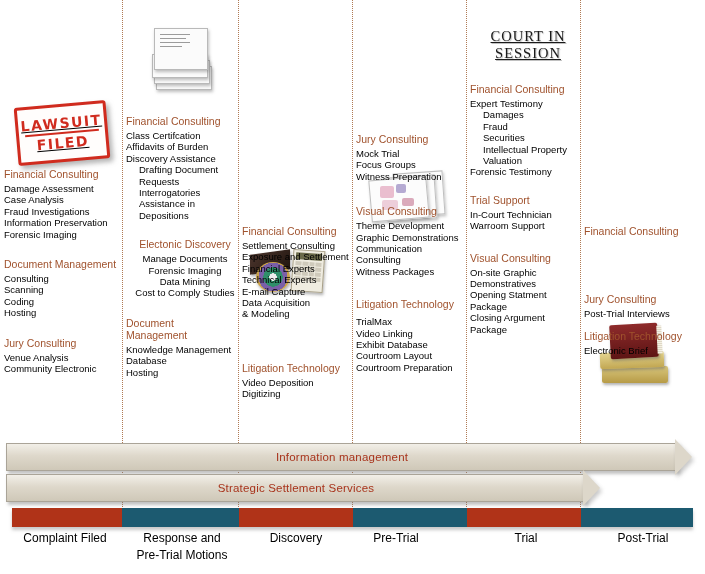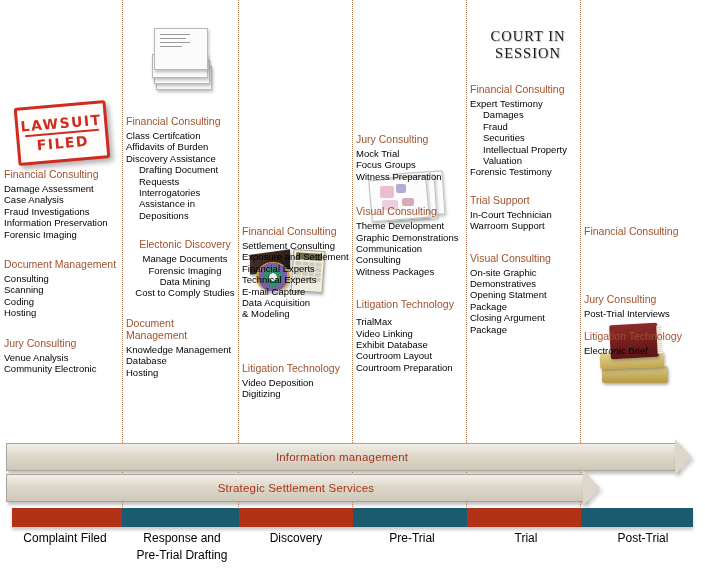--- a/index.html
+++ b/index.html
@@ -44,21 +44,21 @@
   }
   .grp-items {
     color: #000000;
     font-size: 9.5px;
     line-height: 11.4px;
     white-space: pre-line;
   }
   .grp-items.indent { padding-left: 13px; }
 
   
-  .gfx { position: absolute; }
+  .gfx { position: absolute; text-decoration: underline; }
 
   
   .stamp {
     width: 86px;
     height: 52px;
     border: 3px solid #d02b1e;
     border-radius: 3px;
     transform: rotate(-5deg);
     box-shadow: 3px 4px 5px rgba(120,120,120,0.55);
     background: #fffdfc;
@@ -436,20 +436,20 @@
     <div class="phase-seg" style="width: 117px; background: rgb(28, 90, 112);"></div>
     <div class="phase-seg" style="width: 114px; background: rgb(176, 51, 24);"></div>
     <div class="phase-seg" style="width: 114px; background: rgb(28, 90, 112);"></div>
     <div class="phase-seg" style="width: 114px; background: rgb(176, 51, 24);"></div>
     <div class="phase-seg" style="width: 112px; background: rgb(28, 90, 112);"></div>
   </div>
 
   <div class="phase-labels">
     <div class="phase-label" style="left:4px;   top:0; width:122px;">Complaint Filed</div>
     <div class="phase-label" style="left:120px; top:0; width:124px;">Response and
-Pre-Trial Drafting</div>
+Pre-Trial Motions</div>
     <div class="phase-label" style="left:238px; top:0; width:116px;">Discovery</div>
-    <div class="phase-label" style="left:354px; top:0; width:116px;">Pre-Trial</div>
+    <div class="phase-label" style="left:338px; top:0; width:116px;">Pre-Trial</div>
     <div class="phase-label" style="left:468px; top:0; width:116px;">Trial</div>
     <div class="phase-label" style="left:584px; top:0; width:118px;">Post-Trial</div>
   </div>
 
 </div>
 
 </body></html>

